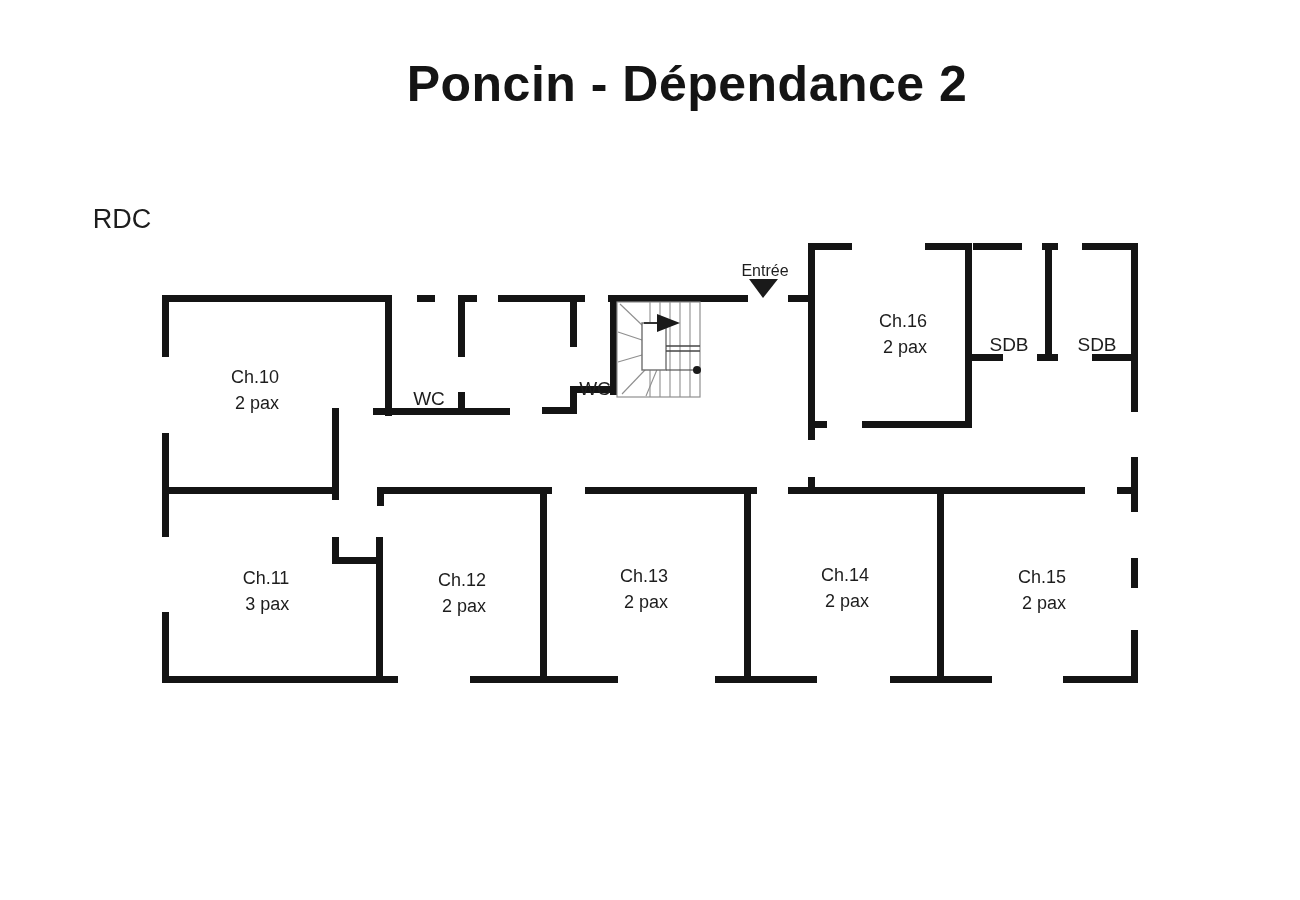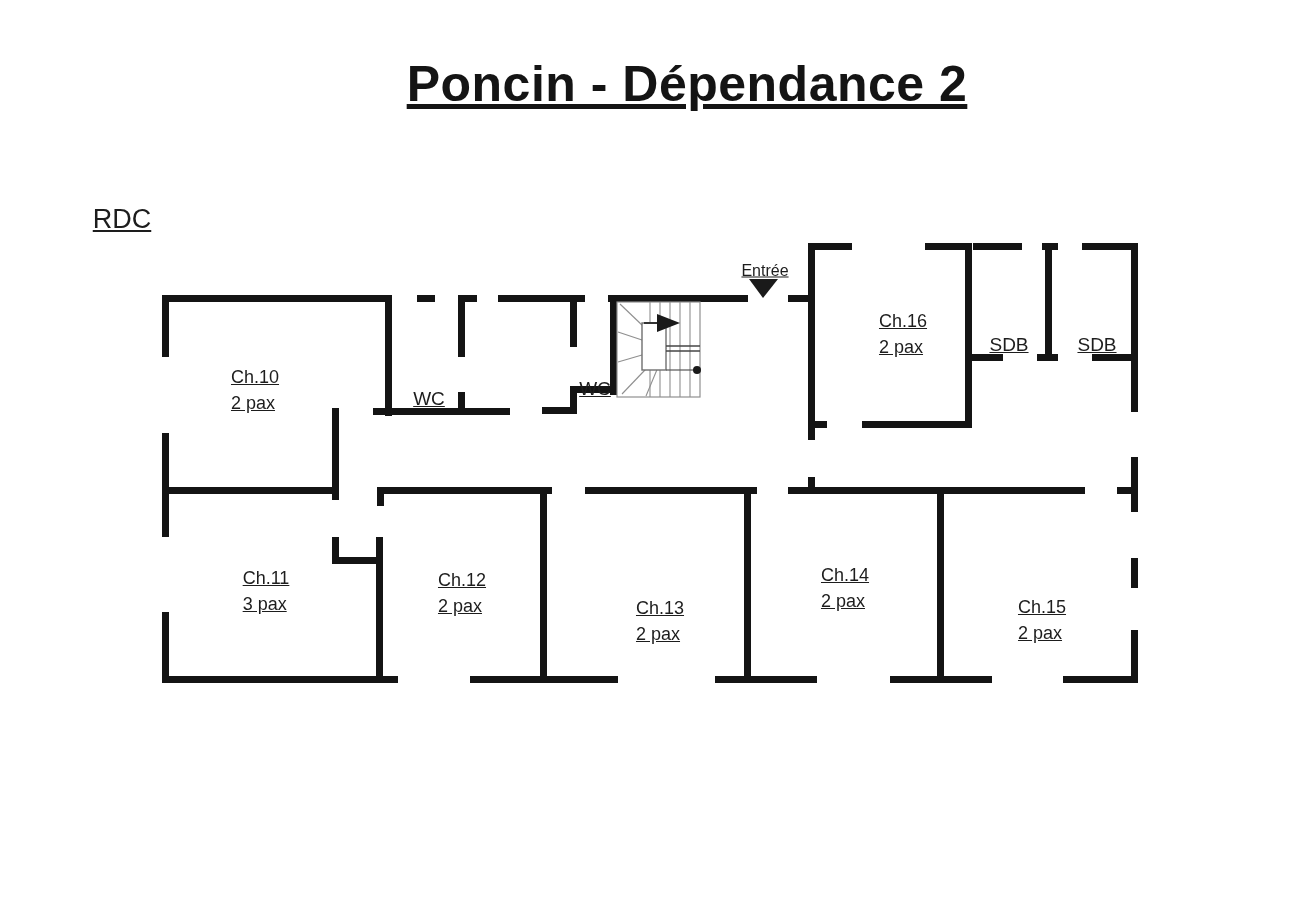--- a/index.html
+++ b/index.html
@@ -8,48 +8,47 @@
     width:1300px;height:900px;
     background:#ffffff;
     overflow:hidden;
     font-family:"Liberation Sans", sans-serif;
     color:#1d1d1d;
   }
   .plan-svg{position:absolute;left:0;top:0;}
   .lbl{
     position:absolute;
     transform:translate(-50%,-50%);
-    text-align:left;
+    text-align:right;
     white-space:nowrap;
     color:#1d1d1d;
     line-height:26px;
     font-size:18px;
-    text-decoration:underline;
   }
   .title{
     left:687px;top:84px;
     font-size:50px;
     font-weight:700;
     letter-spacing:0.5px;
     line-height:54px;
     color:#141414;
   }
   .floor{
     left:122px;top:219px;
     font-size:27px;
     line-height:32px;
   }
   .small-lbl{font-size:19px;line-height:20px;margin-top:48px;}
   .entree-lbl{font-size:16px;line-height:13px;}
   .room-ch10{left:255px;top:390px;}
   .room-ch11{left:266px;top:591px;}
   .room-ch12{left:462px;top:593px;}
-  .room-ch13{left:660px;top:589px;margin-top:32px;}
+  .room-ch13{left:644px;top:589px;}
   .room-ch14{left:845px;top:588px;}
-  .room-ch15{left:1042px;top:590px;margin-top:30px;}
+  .room-ch15{left:1042px;top:590px;}
   .room-ch16{left:891px;top:334px;margin-left:12px;}
   .wc-1{left:429px;top:351px;}
   .wc-2{left:595px;top:341px;}
   .sdb-1{left:1009px;top:297px;}
   .sdb-2{left:1097px;top:297px;}
   .entree{left:765px;top:270px;}
 </style>
 </head>
 <body>
 

